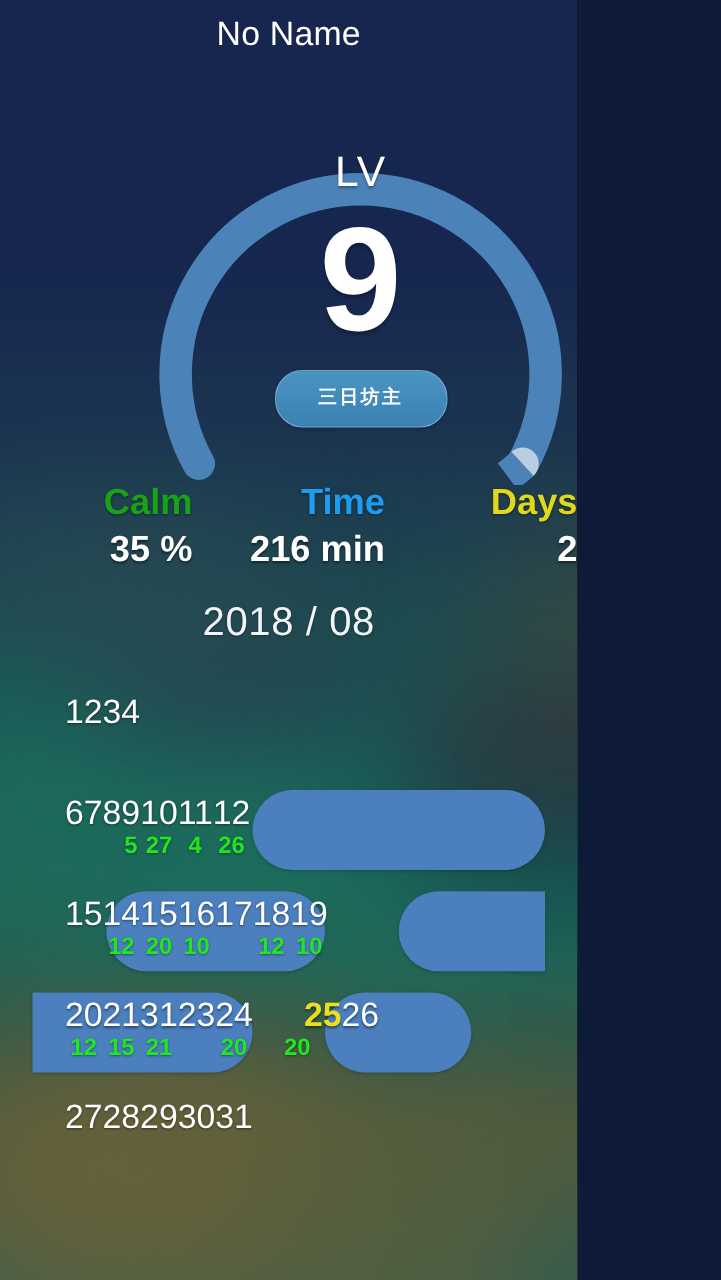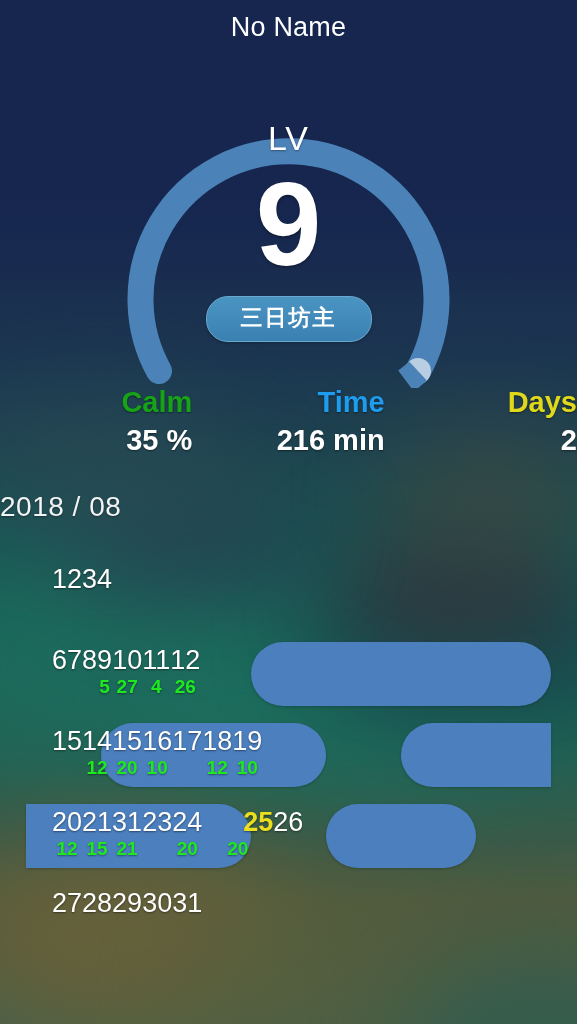--- a/index.html
+++ b/index.html
@@ -7,21 +7,21 @@
     padding: 0;
     background: #0d1a38;
   }
   body {
     font-family: "Liberation Sans", sans-serif;
     -webkit-font-smoothing: antialiased;
   }
 
   #app {
     position: relative;
-    width: 577px;
+    width: 462px;
     height: 1024px;
     overflow: hidden;
     background: #000000;
   }
 
   
   .bg-layer {
     position: absolute;
     inset: 0;
     z-index: 0;
@@ -113,21 +113,21 @@
     text-shadow: 0 2px 3px rgba(0,0,0,.3);
   }
   .rank-badge {
     display: inline-block;
     margin-top: 12px;
     padding: 7px 34px 9px 34px;
     border-radius: 22px;
     background: linear-gradient(180deg, #4a94c2 0%, #3a81b2 100%);
     border: 1px solid #6aa9cf;
     color: #ffffff;
-    font-size: 22px;
+    font-size: 15px;
     font-weight: bold;
     line-height: 28px;
     letter-spacing: 2px;
     box-shadow: 0 1px 3px rgba(0,0,0,.25);
   }
 
   
   .stats {
     display: flex;
     margin-top: -4px;
@@ -147,25 +147,26 @@
     color: #ffffff;
     font-size: 29px;
     font-weight: bold;
     line-height: 38px;
     margin-top: 1px;
     text-shadow: 0 1px 2px rgba(0,0,0,.45);
   }
 
   
   .cal-month {
+    text-align: center;
     color: #f2f4f6;
-    font-size: 28px;
+    font-size: 32px;
     font-weight: 400;
     line-height: 36px;
-    margin-top: 30px;
+    margin-top: 20px;
     letter-spacing: .5px;
     text-shadow: 0 1px 2px rgba(0,0,0,.35);
   }
   .cal-grid { margin-top: 30px; }
   .cal-head, .cal-week {
     display: grid;
     grid-template-columns: repeat(7, 1fr);
     padding: 0 26px;
   }
   .cal-head { padding-bottom: 2px; }

